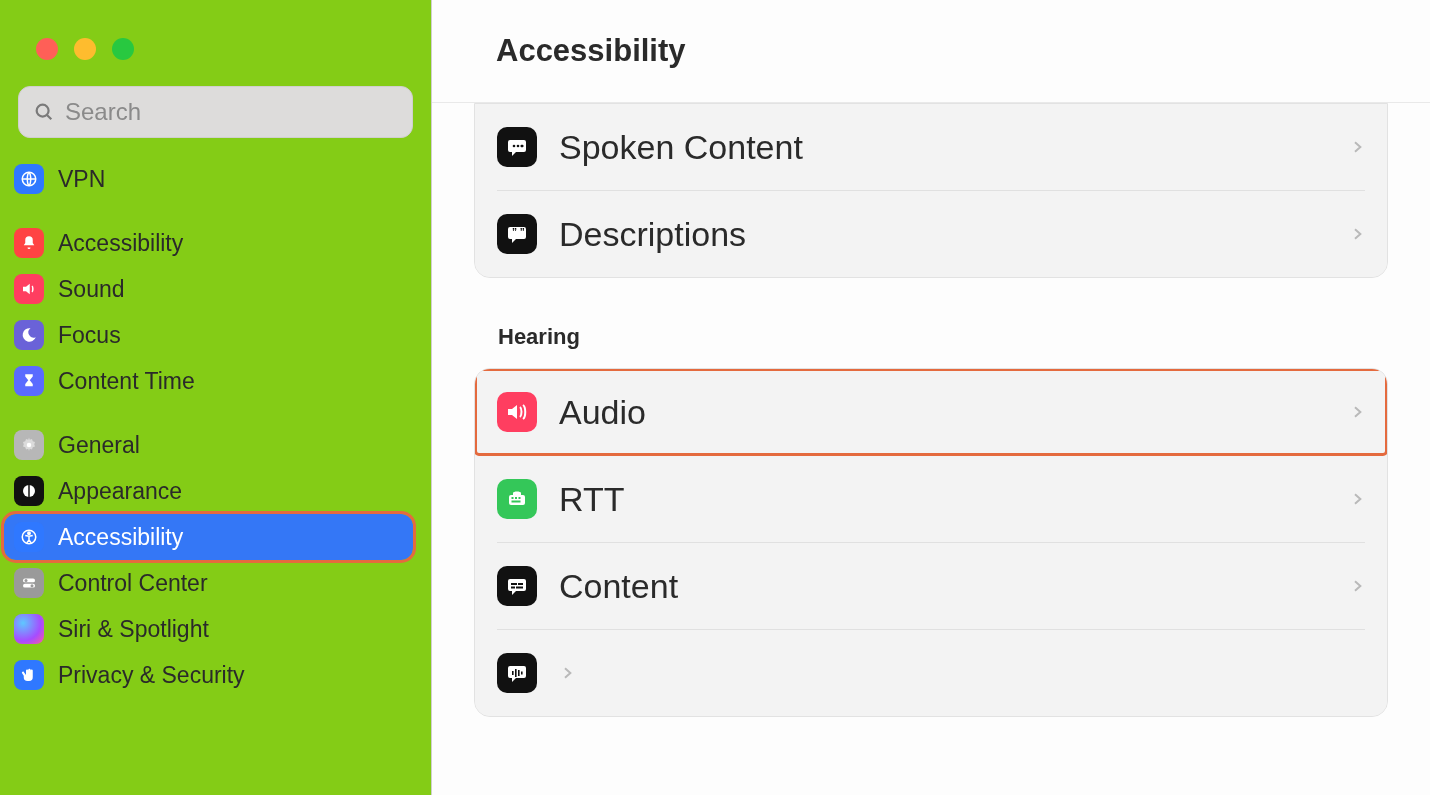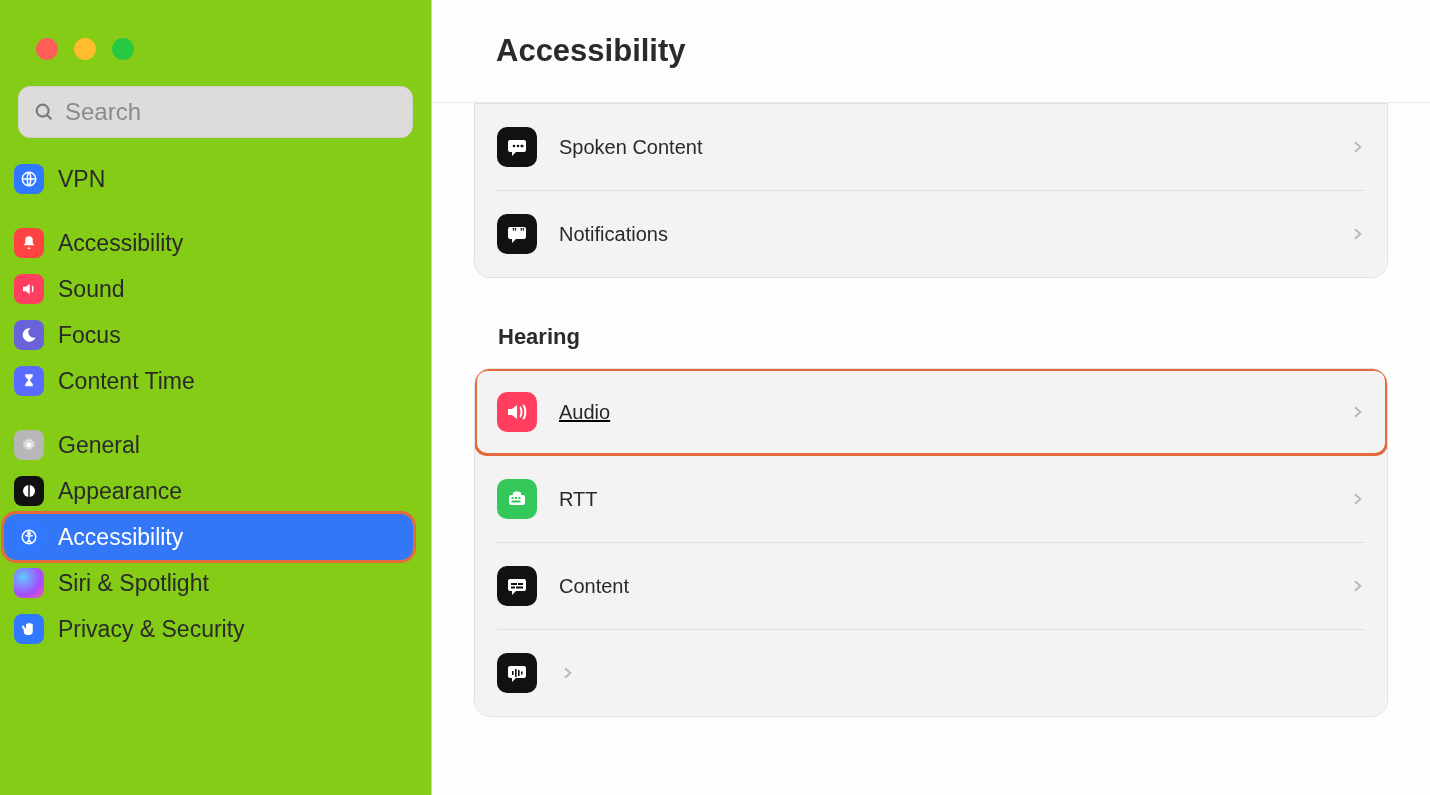--- a/index.html
+++ b/index.html
@@ -87,27 +87,26 @@
     padding: 0 22px;
     background: #f3f3f3;
     cursor: default;
   }
   .card .sep { height:1px; background:#e0e0e0; margin:0 22px; }
   .row .icon-box {
     width: 40px; height: 40px; border-radius: 10px;
     display:flex; align-items:center; justify-content:center;
     margin-right: 22px; flex: 0 0 40px;
   }
-  .row .label { font-size: 20px; color: #2a2a2a; flex:1; }
+  .row .label { font-size: 34px; color: #2a2a2a; flex:1; }
   .chevron { color:#b9b9b9; }
   .row.highlighted-row {
     outline: 3px solid #e46a3e;
-    border-radius: 12px;
+    border-radius: 4px;
     outline-offset: -2px;
-    text-decoration: underline;
   }
 
   
   svg { display:block; }
 </style>
 </head>
 <body>
 
 <aside class="sidebar">
   <div class="traffic-lights">
@@ -201,20 +200,31 @@
         <span class="nav-icon" style="background:#2f78ff">
           <svg width="18" height="18" viewBox="0 0 24 24" fill="none" stroke="#fff" stroke-width="2">
               <circle cx="12" cy="12" r="9"></circle>
               <circle cx="12" cy="7" r="1.6" fill="#fff"></circle>
               <path d="M7 10l5 1 5-1M12 11v5m-3 4l3-4 3 4"></path>
             </svg>
         </span>
         <span class="nav-label">Accessibility</span>
       </div>
       <div class="nav-row">
+        <span class="nav-icon" style="background:#9a9a9a">
+          <svg width="18" height="18" viewBox="0 0 24 24" fill="#fff">
+              <rect x="4" y="6" width="16" height="5" rx="2.5"></rect>
+              <rect x="4" y="13" width="16" height="5" rx="2.5"></rect>
+              <circle cx="8" cy="8.5" r="2" fill="#9a9a9a"></circle>
+              <circle cx="16" cy="15.5" r="2" fill="#9a9a9a"></circle>
+            </svg>
+        </span>
+        <span class="nav-label">Control Center</span>
+      </div>
+      <div class="nav-row">
         <span class="nav-icon" style="background:radial-gradient(circle at 30% 30%, #5ec8ff, #a64cff 60%, #ff5a9e)">
           <svg width="18" height="18">
               <circle cx="9" cy="9" r="8" fill="none"></circle>
             </svg>
         </span>
         <span class="nav-label">Siri &amp; Spotlight</span>
       </div>
       <div class="nav-row">
         <span class="nav-icon" style="background:#2f78ff">
           <svg width="18" height="18" viewBox="0 0 24 24" fill="#fff">
@@ -253,21 +263,21 @@
         </span>
       </div>
       <div class="sep"></div>
       <div class="row">
         <span class="icon-box" style="background:#111">
           <svg width="24" height="24" viewBox="0 0 24 24" fill="#fff">
               <path d="M5 5h14a2 2 0 0 1 2 2v8a2 2 0 0 1-2 2h-8l-4 4v-4H5a2 2 0 0 1-2-2V7a2 2 0 0 1 2-2z"></path>
               <text x="7" y="14" font-size="10" fill="#111" font-weight="bold">” ”</text>
             </svg>
         </span>
-        <span class="label">Notifications</span>
+        <span class="label">Descriptions</span>
         <span class="chevron">
           <svg width="16" height="24" viewBox="0 0 24 24" fill="none" stroke="#b9b9b9" stroke-width="3">
               <path d="M9 5l8 7-8 7"></path>
             </svg>
         </span>
       </div>
     </div>
 
     <h2 class="section-title">Hearing</h2>
 

